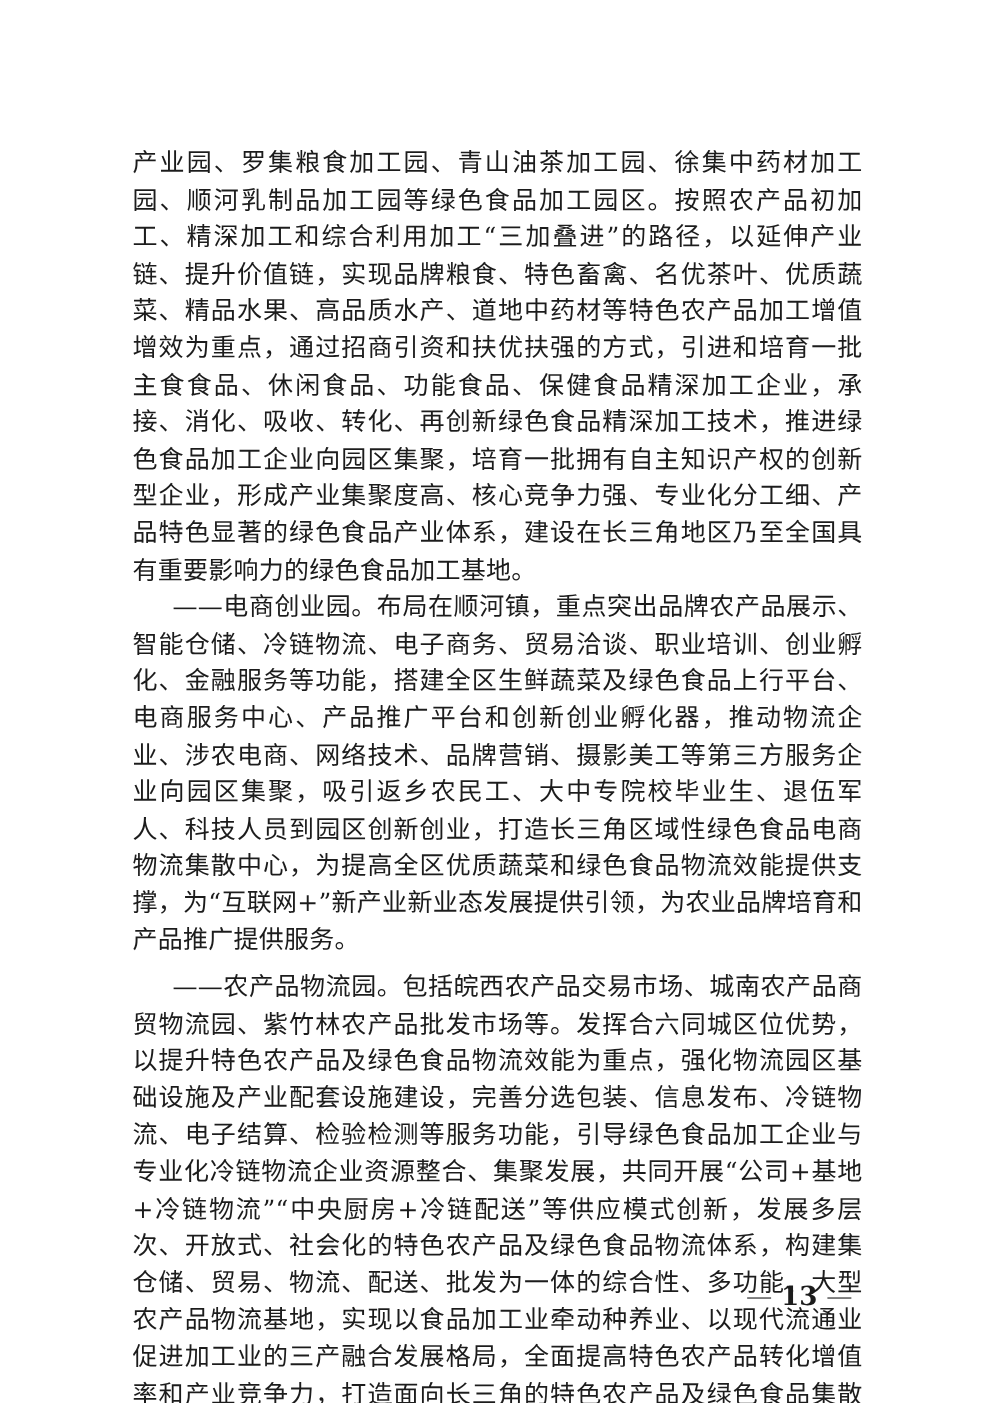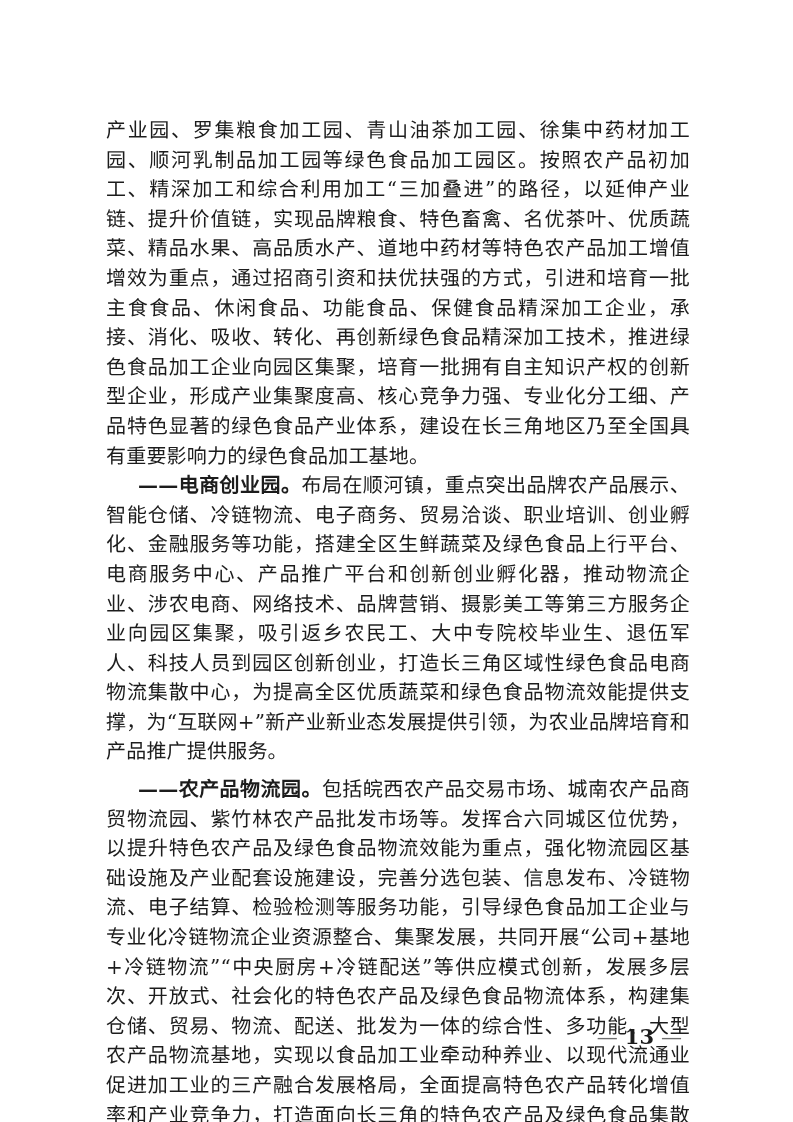--- a/index.html
+++ b/index.html
@@ -33,21 +33,21 @@
     word-break: break-all;
     letter-spacing: 0.2px;
   }
   .para.indent {
     text-indent: 32px;
   }
   .para.space-before {
     margin-top: 8px;
   }
   .para .lead {
-    font-weight: bold;
+    font-weight: normal;
   }
   .footer {
     position: absolute;
     right: 104px;
     top: 1020px;
     font-size: 21px;
     line-height: 28px;
     color: #1c1c1c;
     white-space: nowrap;
   }

